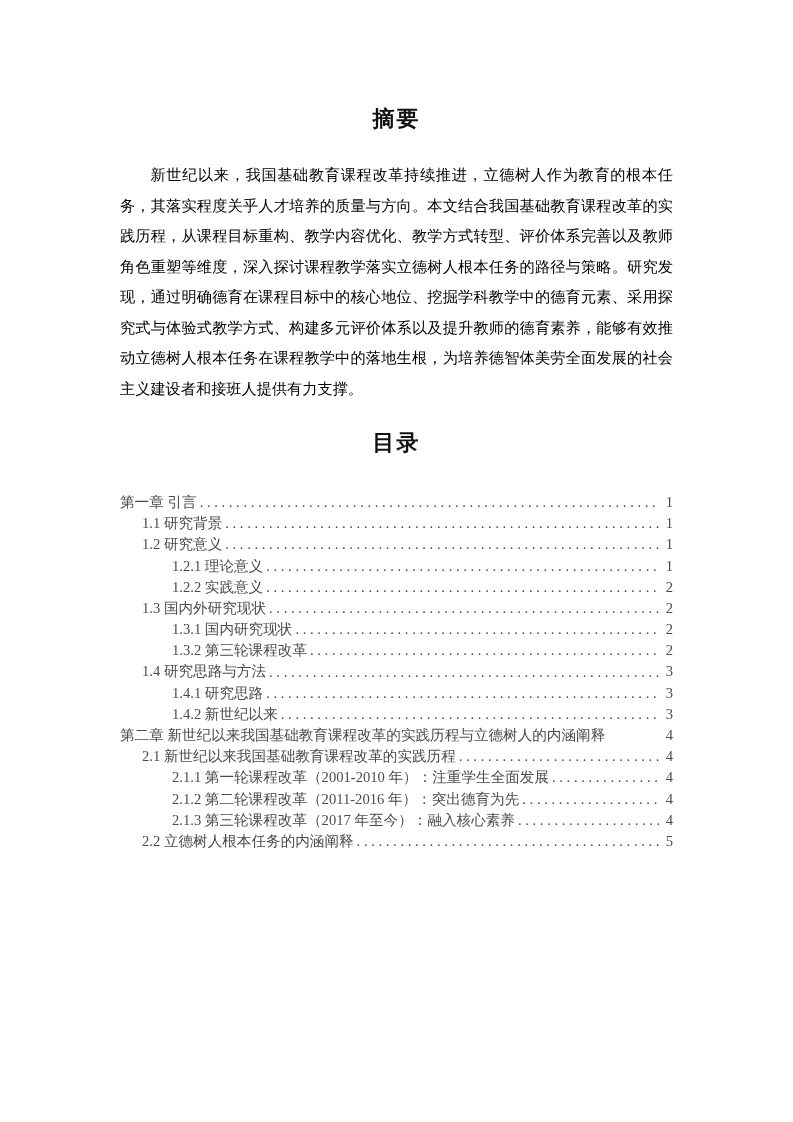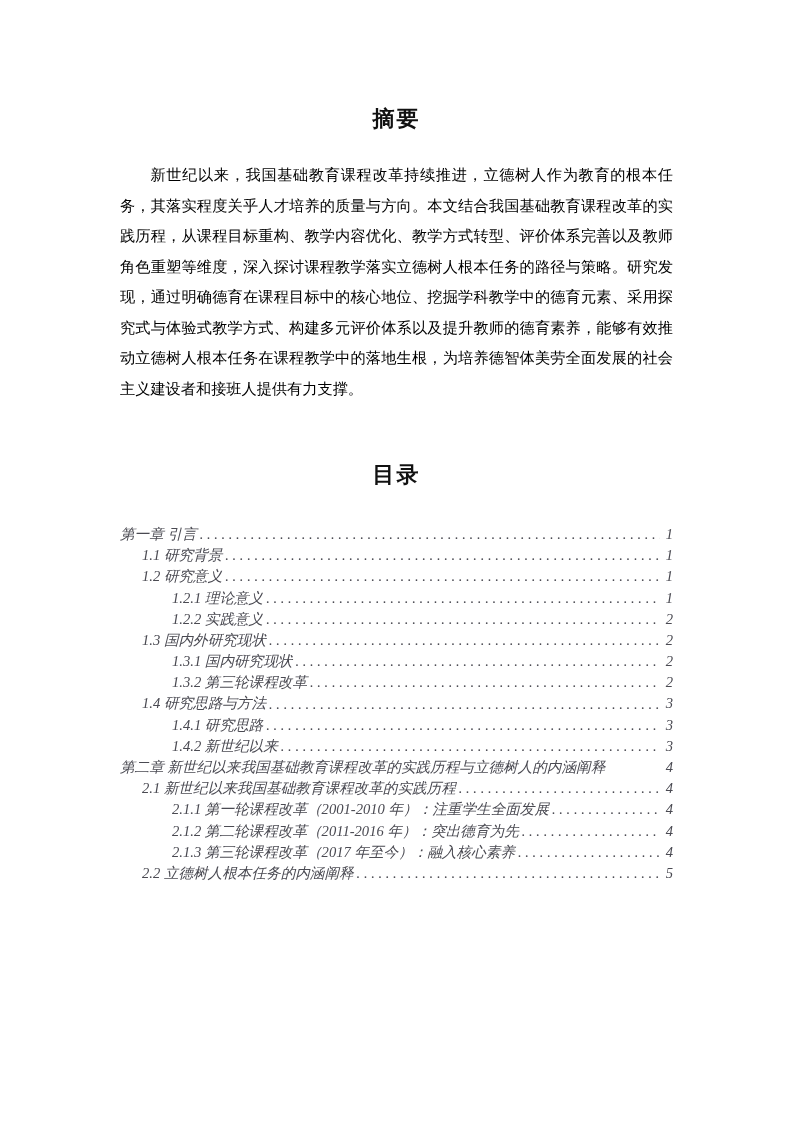--- a/index.html
+++ b/index.html
@@ -37,21 +37,21 @@
   .doc-heading {
     text-align: center;
     font-size: 22px;
     font-weight: bold;
     color: #111111;
     letter-spacing: 2px;
     font-family: "Liberation Sans", "DejaVu Sans", sans-serif;
   }
 
   #abstract-heading { margin-top: 104px; }
-  #toc-heading { margin-top: 56px; }
+  #toc-heading { margin-top: 24px; }
 
   
   .abstract-body {
     margin-top: 26px;
     font-size: 15.2px;
     line-height: 30.5px;
     text-align: justify;
     text-justify: inter-ideograph;
     text-indent: 2em;
     color: #000000;
@@ -63,21 +63,20 @@
     font-size: 14.6px;
   }
 
   .toc-entry {
     display: flex;
     align-items: flex-end;
     line-height: 21.2px;
     height: 21.2px;
     white-space: nowrap;
     color: #4a4a52;
-    font-style: italic;
   }
 
   .toc-entry .toc-label {
     flex: 0 0 auto;
     padding-right: 3px;
   }
 
   .toc-entry .toc-leader {
     flex: 1 1 auto;
     overflow: hidden;

